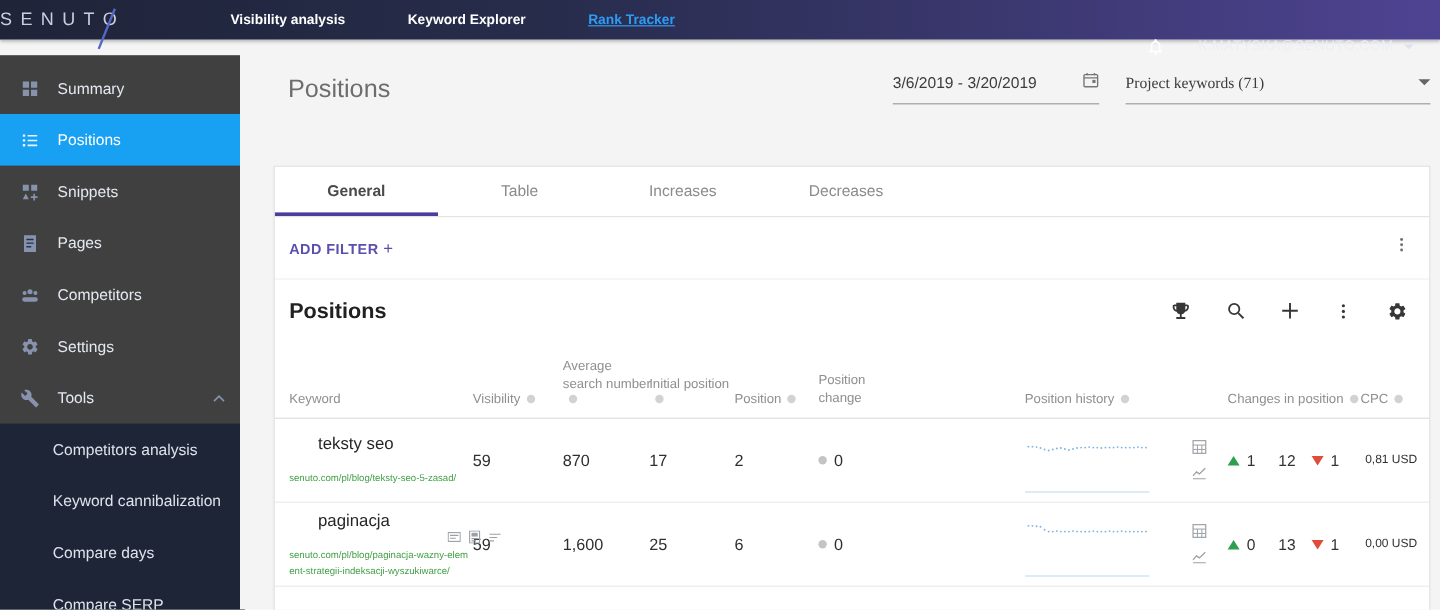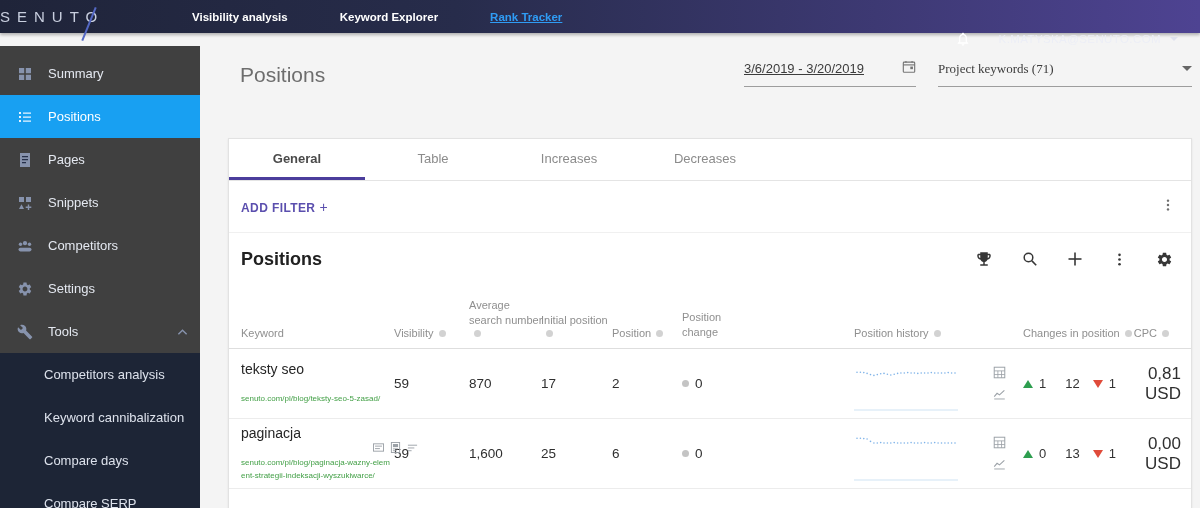--- a/index.html
+++ b/index.html
@@ -39,21 +39,21 @@
   .sub-item { height:43px; display:flex; align-items:center; padding-left:44px;
     color:#dde2ec; font-size:13px; cursor:pointer; }
 
   
   .main { position:absolute; top:33px; left:200px; width:1000px; height:475px; background:#f4f4f4; }
   .page-header { height:105px; display:flex; align-items:flex-start; padding:18px 8px 0 40px; }
   .page-title { font-size:21px; font-weight:400; color:#6d6d6d; margin-top:12px; }
   .header-controls { margin-left:auto; display:flex; gap:22px; }
   .field { border-bottom:1px solid #9d9d9d; height:36px; display:flex; align-items:center;
     font-size:13px; color:#3c3c3c; cursor:pointer; }
-  .date-field { width:172px;text-decoration:underline; }
+  .date-field { width:172px; }
   .select-field { width:254px;font-family:Liberation Serif, serif; }
   .field .f-icon { margin-left:auto; }
   .sel-caret { width:0; height:0; border-left:5px solid transparent; border-right:5px solid transparent;
     border-top:5px solid #666; margin-left:auto; }
 
   
   .card { margin-left:28px; width:964px; height:438px; background:#fff;
     border:1px solid #e2e2e2; box-shadow:0 1px 2px rgba(0,0,0,.08); overflow:hidden; }
   .tabs { height:42px; border-bottom:1px solid #e4e4e4; display:flex; }
   .tab { width:136px; display:flex; align-items:center; justify-content:center;
@@ -76,36 +76,36 @@
   .thead { height:53px; align-items:end; border-bottom:1px solid #dedede;
     color:#8f8f8f; font-size:11px; }
   .th { padding-bottom:9px; white-space:nowrap; overflow:visible; }
   .info { display:inline-block; width:7px; height:7px; border-radius:50%;
     background:#d2d2d2; margin-left:5px; }
   .th .blk { display:block; line-height:1.3; }
   .th-cpc { text-align:right; padding-right:12px; }
   .trow { height:70px; align-items:center; border-bottom:1px solid #ececec;
     font-size:13.5px; color:#2f2f2f; }
   .cell-keyword { position:relative; }
-  .kw { font-size:14px; color:#262626; }
+  .kw { font-size:14px; color:#262626;margin-left:24px; }
   .kw-url { display:block; font-size:8px; line-height:1.6; color:#43a047; width:152px;
     word-break:break-all; margin-top:16px; text-decoration:none; cursor:pointer; }
   .serp-icons { position:absolute; left:132px; top:16px; display:flex; gap:6px; color:#9aa0a6; }
   .cell-poschange { display:flex; align-items:center; gap:6px; }
   .dot-gray { width:7px; height:7px; border-radius:50%; background:#c4c4c4; }
   .spark-box { width:104px; height:54px; }
   .row-icons { display:flex; flex-direction:column; gap:9px; color:#9aa0a6; }
   .row-icons .act { cursor:pointer; display:flex; }
   .cell-changes { display:flex; align-items:center; font-size:13px; color:#333; }
   .tri-up { width:0; height:0; border-left:5px solid transparent; border-right:5px solid transparent;
     border-bottom:8px solid #2e9e4f; margin-right:6px; }
   .dot-same { width:8px; height:8px; border-radius:50%; background:#b9b9b9; margin:0 6px 0 13px; }
   .tri-down { width:0; height:0; border-left:5px solid transparent; border-right:5px solid transparent;
     border-top:8px solid #e04b3a; margin:0 6px 0 13px; }
-  .cell-cpc { text-align:right; font-size:17px; color:#2f2f2f; }
+  .cell-cpc { text-align:right; font-size:10px; color:#2f2f2f; }
 </style>
 </head>
 <body>
 
 <header class="topbar">
   <div class="logo">
     <span class="logo-text">SENUTO</span>
     <span class="logo-slash"></span>
   </div>
   <nav class="top-nav">
@@ -139,35 +139,35 @@
     <span class="side-icon">
       <svg viewBox="0 0 16 16" width="16" height="16">
           <path d="M2 3h2v2H2zM2 7h2v2H2zM2 11h2v2H2zM6 3.4h8v1.4H6zM6 7.4h8v1.4H6zM6 11.4h8v1.4H6z"></path>
         </svg>
     </span>
     <span>Positions</span>
   </div>
   <div class="side-item">
     <span class="side-icon">
       <svg viewBox="0 0 16 16" width="16" height="16">
-          <path d="M3 1h10v14H3z"></path>
-          <path d="M5 4h6v1.2H5zM5 7h6v1.2H5zM5 10h4v1.2H5z" fill="#26304a"></path>
-        </svg>
-    </span>
-    <span>Pages</span>
-  </div>
-  <div class="side-item">
-    <span class="side-icon">
-      <svg viewBox="0 0 16 16" width="16" height="16">
           <path d="M2 2h5v5H2zM9 2h5v5H9z"></path>
           <path d="M4.5 9.2 7 14H2z"></path>
           <path d="M10.8 9.5h1.4v2.1h2.1V13h-2.1v2.1h-1.4V13H8.7v-1.4h2.1z"></path>
         </svg>
     </span>
     <span>Snippets</span>
+  </div>
+  <div class="side-item">
+    <span class="side-icon">
+      <svg viewBox="0 0 16 16" width="16" height="16">
+          <path d="M3 1h10v14H3z"></path>
+          <path d="M5 4h6v1.2H5zM5 7h6v1.2H5zM5 10h4v1.2H5z" fill="#26304a"></path>
+        </svg>
+    </span>
+    <span>Pages</span>
   </div>
   <div class="side-item">
     <span class="side-icon">
       <svg viewBox="0 0 16 16" width="16" height="16">
           <circle cx="3.5" cy="6.2" r="1.7"></circle>
           <circle cx="12.5" cy="6.2" r="1.7"></circle>
           <circle cx="8" cy="5.2" r="2.1"></circle>
           <rect x="1.5" y="9.8" width="13" height="3.6" rx="1.8"></rect>
         </svg>
     </span>

